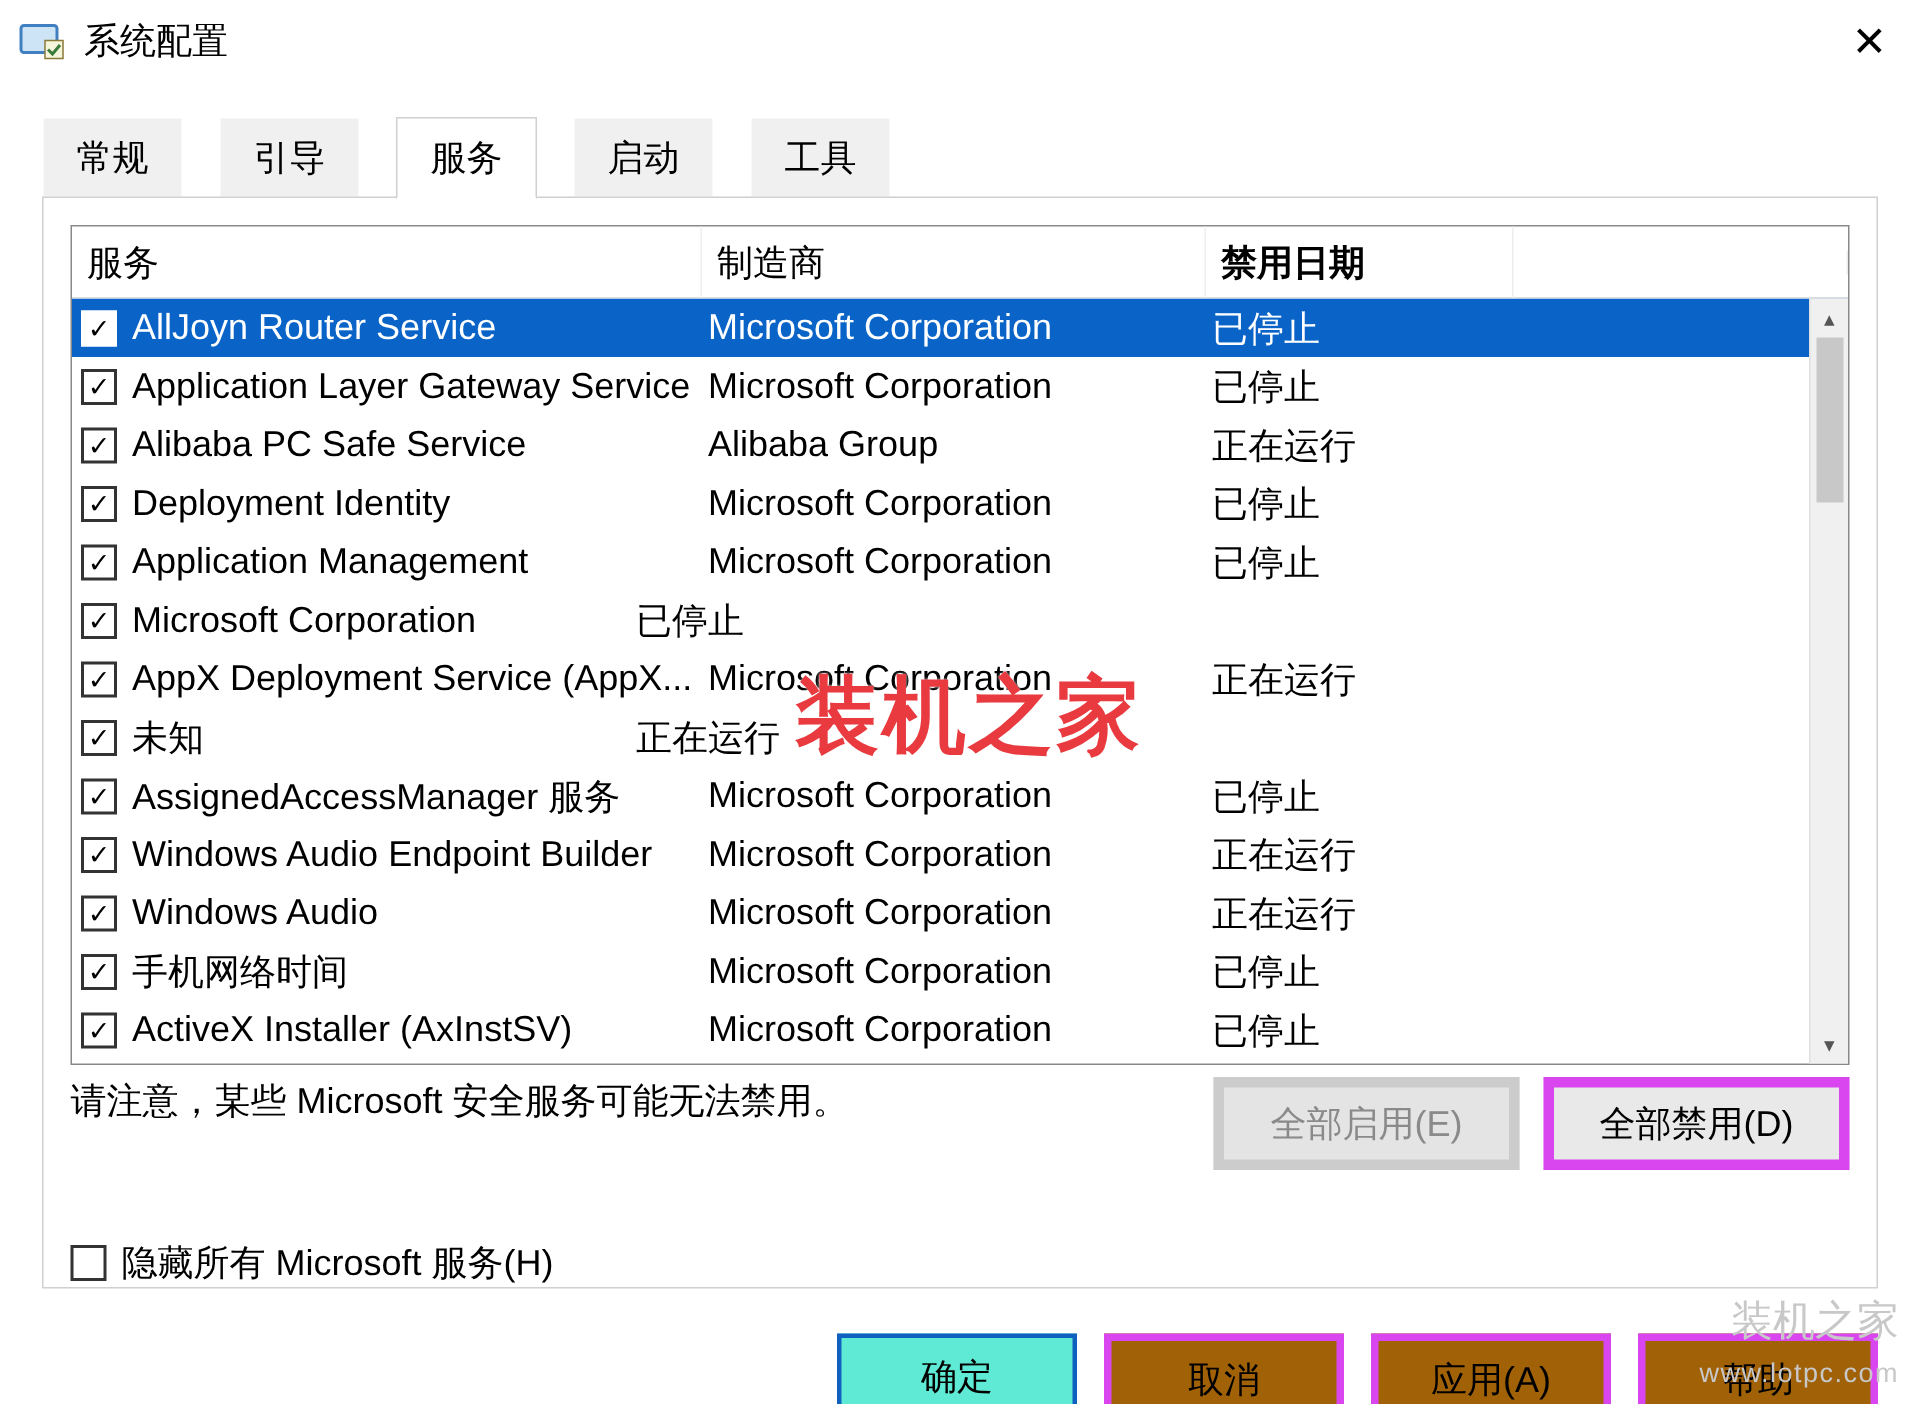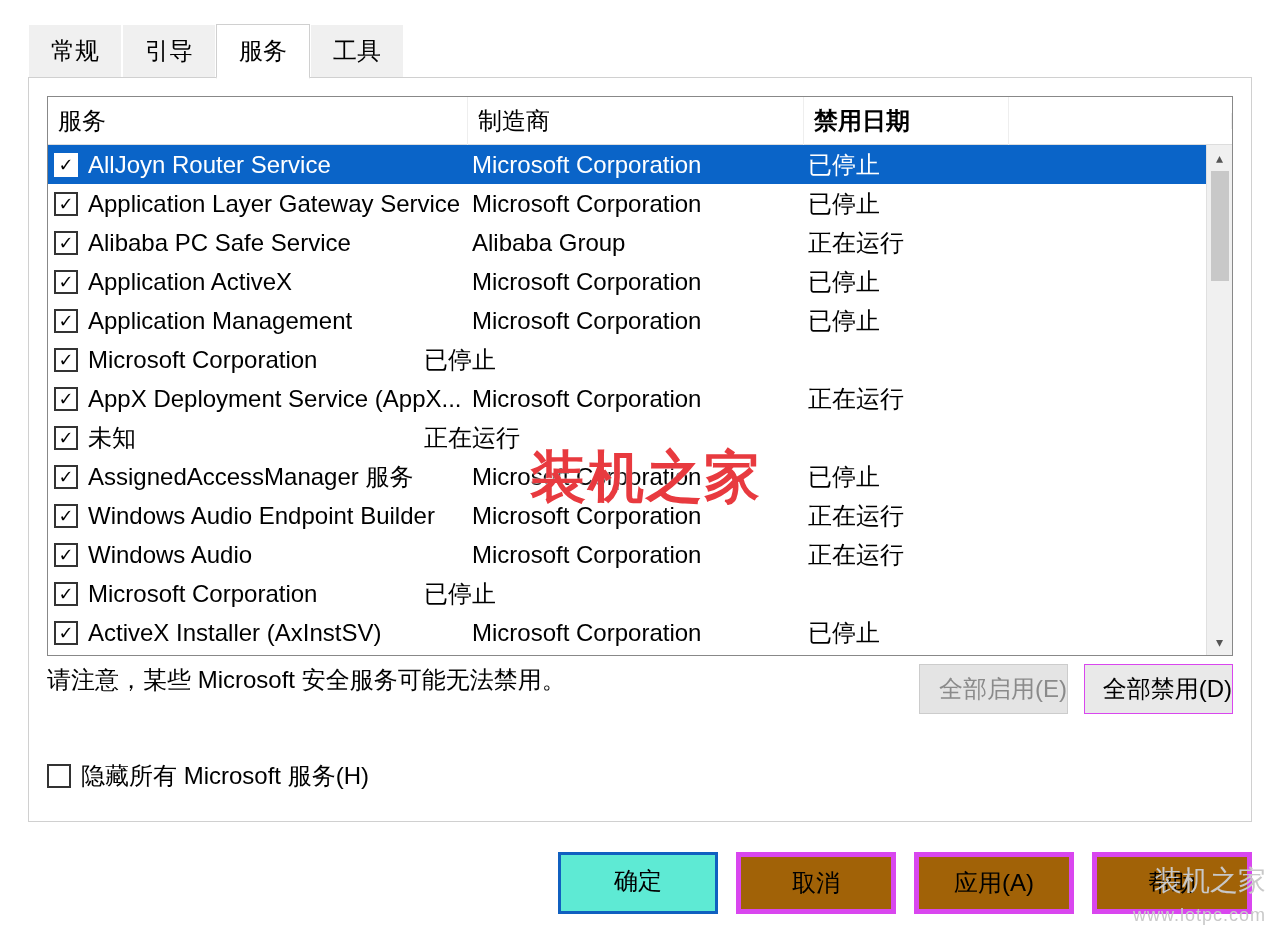--- a/index.html
+++ b/index.html
@@ -34,20 +34,21 @@
 .close-icon {
   font-size: 28px;
   padding: 4px 10px;
   cursor: default;
 }
 .tabstrip {
   display: flex;
   padding: 0 28px;
   margin-top: 24px;
   border-bottom-width: 0;
+  gap: 24px;
 }
 .tab {
   padding: 10px 22px;
   font-size: 24px;
   background: #f0f0f0;
   border: 1px solid #fff;
   border-bottom: none;
   cursor: default;
   position: relative;
 }
@@ -152,24 +153,24 @@
   margin-top: 8px;
   align-items: flex-start;
 }
 .note {
   font-size: 24px;
   flex: 1;
 }
 .btn {
   font-size: 24px;
   padding: 8px 0;
-  width: 149px;
-  text-align: right;
+  width: 204px;
+  text-align: center;
   background: #e9e9e9;
-  border: 1px solid #d946ef;
+  border: 7px solid #d946ef;
   margin-left: 16px;
   cursor: default;
 }
 .btn.disabled { color: #8a8a8a; background:#e4e4e4; border-color:#ccc;}
 .hide-row {
   display: flex;
   align-items: center;
   margin-top: 46px;
   font-size: 24px;
   text-align: center;
@@ -214,25 +215,35 @@
   pointer-events: none;
   text-align:right;
   line-height:1.1;
 }
 .watermark-br .small{ font-size:18px; letter-spacing:1px;}
 </style>
 </head>
 <body>
 
 <div class="window">
+  <div class="titlebar">
+    <svg class="titlebar-icon" viewBox="0 0 32 28">
+      <rect x="2" y="4" width="24" height="18" rx="2" fill="#cde4f7" stroke="#4080c0" stroke-width="2"></rect>
+      <rect x="18" y="14" width="12" height="12" fill="#f5f5dc" stroke="#8a7a3a" stroke-width="1"></rect>
+      <path d="M20 20 l3 3 l5 -6" stroke="#3a7a3a" stroke-width="2" fill="none"></path>
+    </svg>
+    <div class="titlebar-title">系统配置</div>
+    <div class="close-icon">✕</div>
+  </div>
 
   <div class="tabstrip">
     <div class="tab">常规</div>
     <div class="tab">引导</div>
     <div class="tab active">服务</div>
+    <div class="tab">启动</div>
     <div class="tab">工具</div>
   </div>
 
   <div class="tabpanel">
     <div class="listview">
       <div class="lv-header">
         <div class="col col-service">服务</div>
         <div class="col col-mfr">制造商</div>
         <div class="col col-date">禁用日期</div>
         <div class="col col-scroll"></div>
@@ -254,21 +265,21 @@
           </div>
           <div class="lv-row">
             <div class="chk"></div>
             <div class="cell c-service">Alibaba PC Safe Service</div>
             <div class="cell c-mfr">Alibaba Group</div>
             <div class="cell c-status">正在运行</div>
             <div class="cell c-date"></div>
           </div>
           <div class="lv-row">
             <div class="chk"></div>
-            <div class="cell c-service">Application ActiveX</div>
+            <div class="cell c-service">Deployment Identity</div>
             <div class="cell c-mfr">Microsoft Corporation</div>
             <div class="cell c-status">已停止</div>
             <div class="cell c-date"></div>
           </div>
           <div class="lv-row">
             <div class="chk"></div>
             <div class="cell c-service">Application Management</div>
             <div class="cell c-mfr">Microsoft Corporation</div>
             <div class="cell c-status">已停止</div>
             <div class="cell c-date"></div>
@@ -308,20 +319,21 @@
           </div>
           <div class="lv-row">
             <div class="chk"></div>
             <div class="cell c-service">Windows Audio</div>
             <div class="cell c-mfr">Microsoft Corporation</div>
             <div class="cell c-status">正在运行</div>
             <div class="cell c-date"></div>
           </div>
           <div class="lv-row">
             <div class="chk"></div>
+            <div class="cell c-service">手机网络时间</div>
             <div class="cell c-mfr">Microsoft Corporation</div>
             <div class="cell c-status">已停止</div>
             <div class="cell c-date"></div>
           </div>
           <div class="lv-row">
             <div class="chk"></div>
             <div class="cell c-service">ActiveX Installer (AxInstSV)</div>
             <div class="cell c-mfr">Microsoft Corporation</div>
             <div class="cell c-status">已停止</div>
             <div class="cell c-date"></div>

